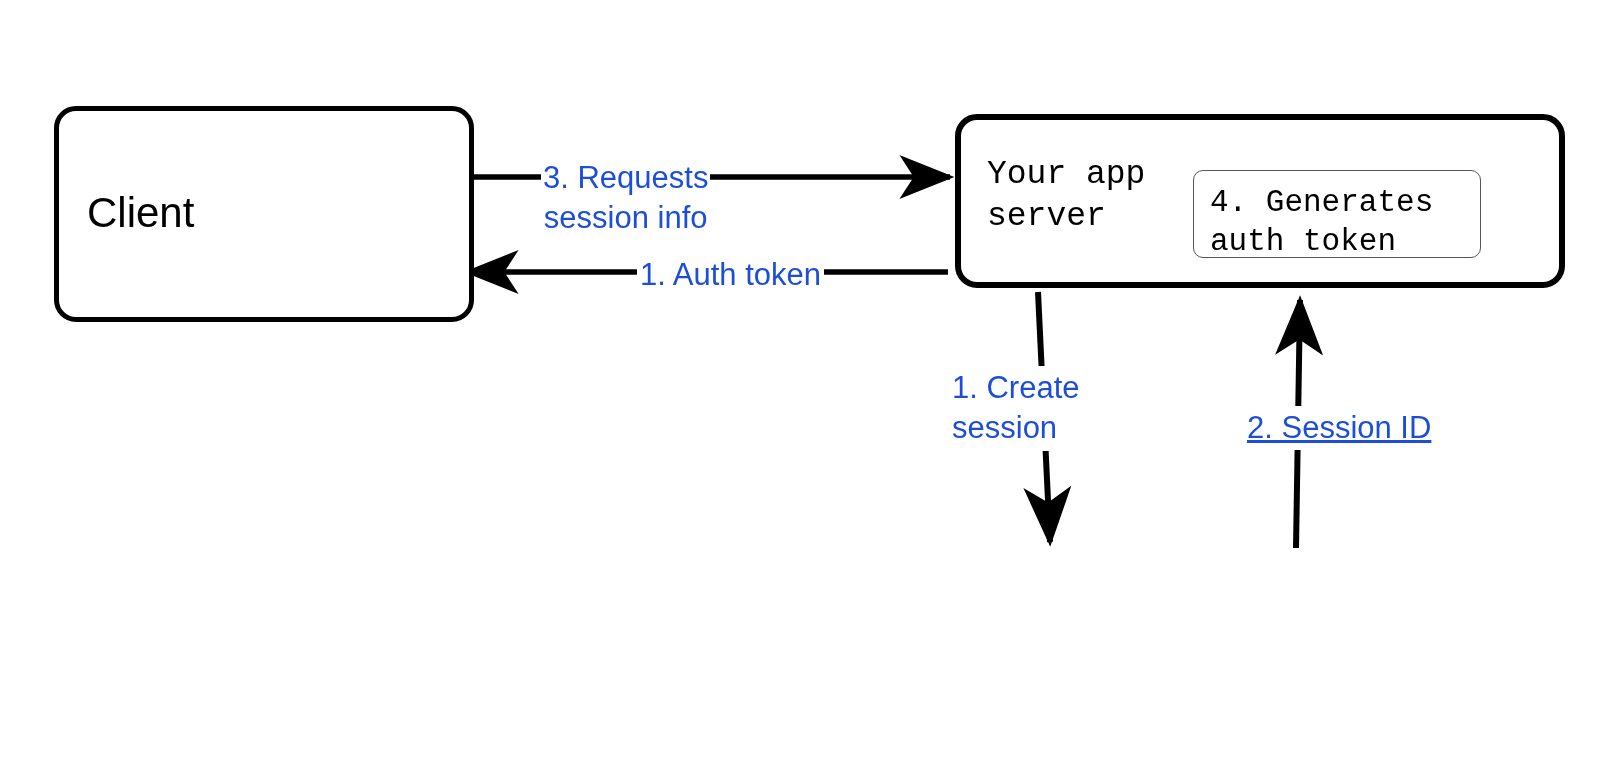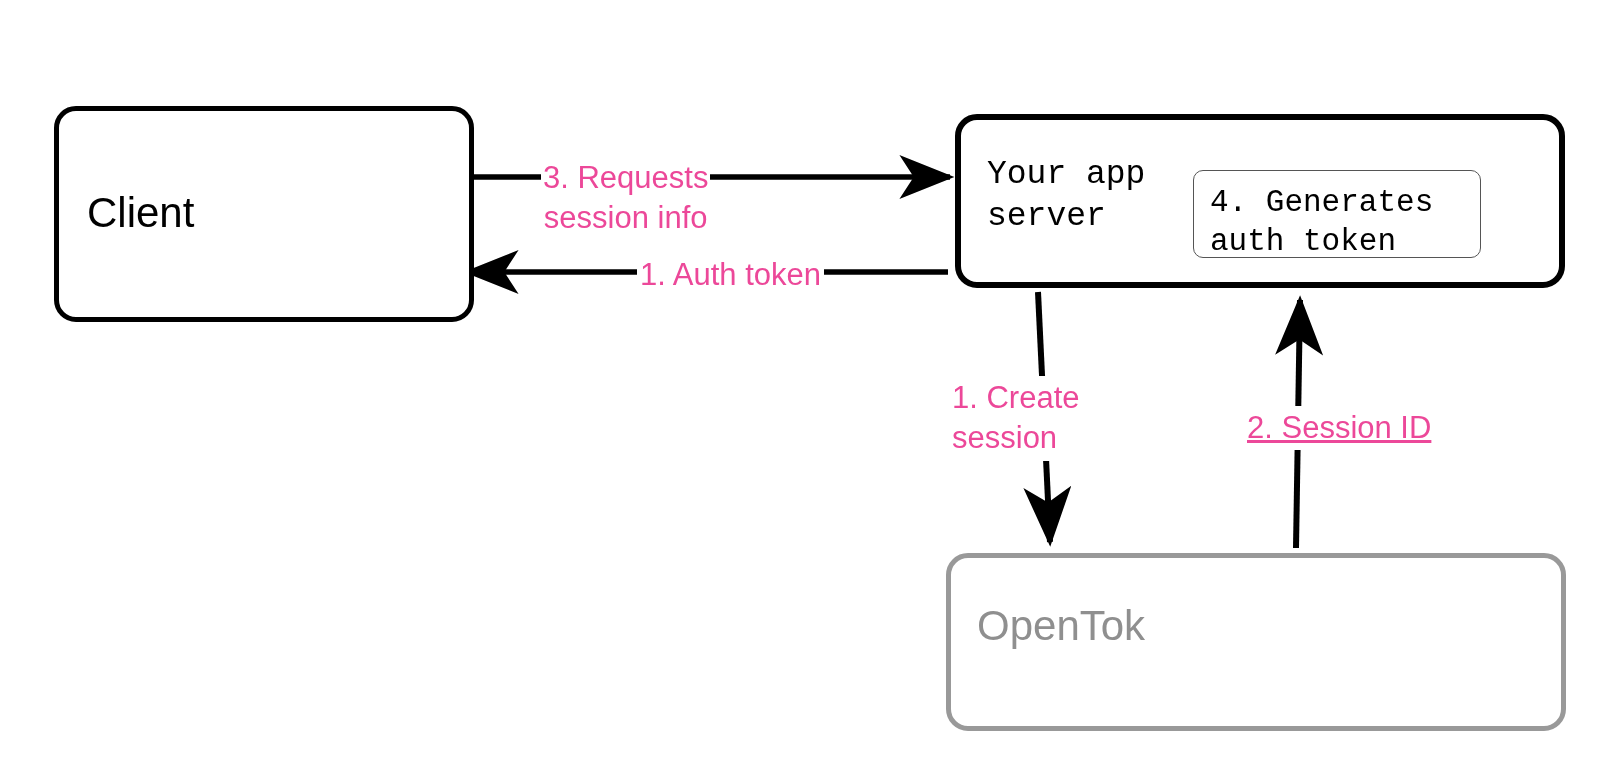--- a/index.html
+++ b/index.html
@@ -28,25 +28,25 @@
 
   
   #opentok-node{left:946px;top:553px;width:620px;height:178px;
                 border:5px solid #999999;border-radius:22px;}
   #opentok-label{left:26px;top:42px;font-size:42px;color:#8f8f8f;}
 
   
   #edges{position:absolute;left:0;top:0;width:1622px;height:784px;}
 
   
-  .edge-label{position:absolute;font-size:31px;color:#ec4899;line-height:1.30;
+  .edge-label{position:absolute;font-size:31px;color:#1d4ed8;line-height:1.30;
               white-space:pre-line;background:#ffffff;}
   #label-3{left:541px;top:158px;text-align:center;padding:0 2px;}
   #label-5{left:637px;top:255px;padding:0 3px;}
-  #label-1{left:948px;top:366px;padding:2px 4px;margin-top:10px;}
+  #label-1{left:948px;top:366px;padding:2px 4px;}
   #label-2{left:1243px;top:406px;padding:2px 4px;text-decoration:underline;}
 </style>
 </head>
 <body>
 
 <div id="stage">
 
   <svg id="edges" viewBox="0 0 1622 784" xmlns="http://www.w3.org/2000/svg">
     <defs>
       <marker id="arrowhead" markerWidth="11" markerHeight="11" refX="9.2" refY="4" orient="auto" markerUnits="strokeWidth">
@@ -70,23 +70,20 @@
   <div class="node" id="server-node">
     <span class="node-label" id="server-label">Your app
 server</span>
 
     <div id="gen-token-node">
       <span class="node-label" id="gen-token-label">4. Generates
 auth token</span>
     </div>
   </div>
 
-  <div class="node" id="opentok-node">
-    <span class="node-label" id="opentok-label">OpenTok</span>
-  </div>
 
   <span class="edge-label" id="label-3">3. Requests
 session info</span>
 
   <span class="edge-label" id="label-5">1. Auth token</span>
 
   <span class="edge-label" id="label-1">1. Create
 session</span>
 
   <span class="edge-label" id="label-2">2. Session ID</span>

